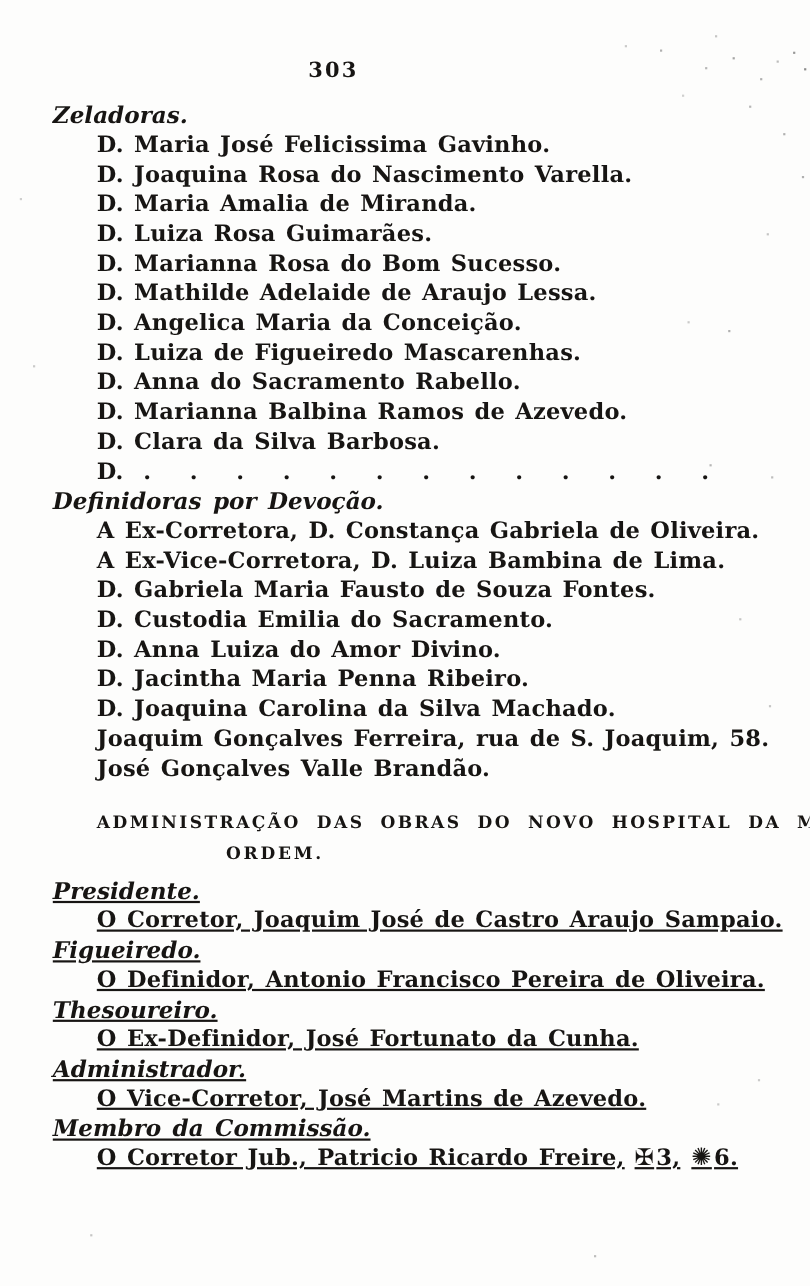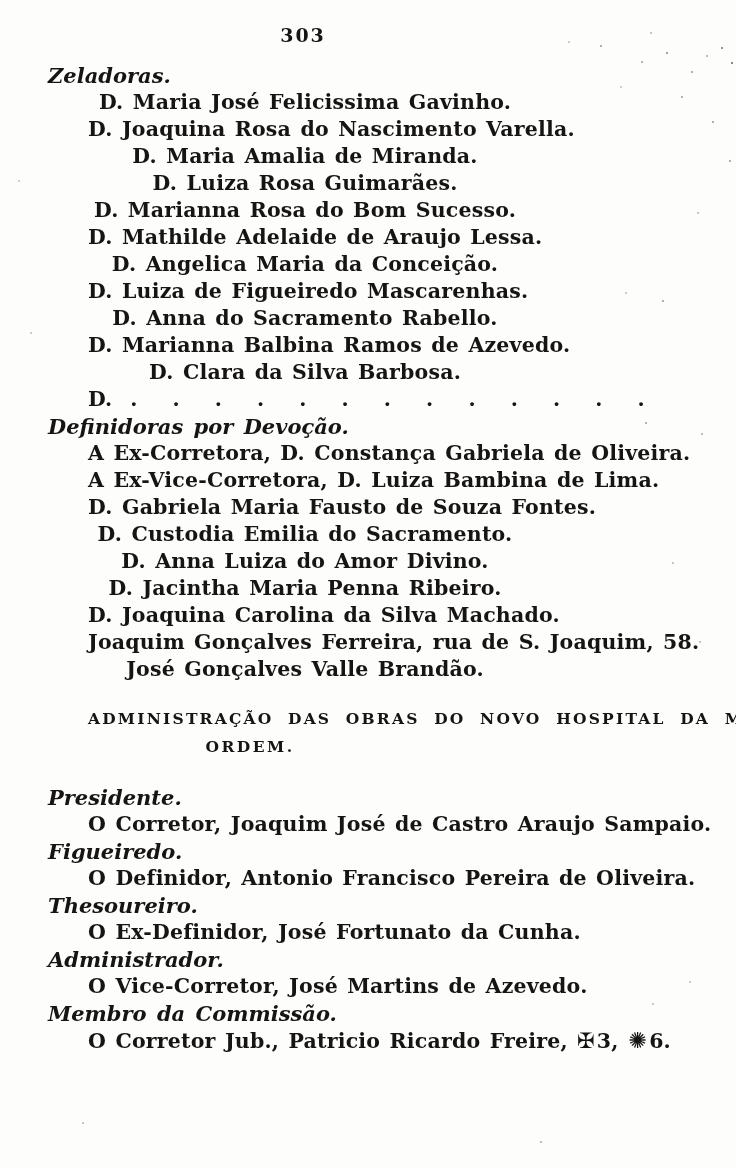--- a/index.html
+++ b/index.html
@@ -9,36 +9,35 @@
     color: #171513;
     font-family: "DejaVu Serif", "Liberation Serif", serif;
     font-weight: 700;
     position: relative;
     overflow: hidden;
   }
   .page {
     position: relative;
     width: 588px;
     height: 1169px;
-    padding: 24px 66px 0 88px;
+    padding: 53px 66px 0 88px;
   }
   .page-number {
     text-align: center;
     font-size: 19px;
     letter-spacing: 2px;
     margin-bottom: 16px;
     transform: translateX(-2px);
   }
   .line {
     font-size: 20.5px;
     line-height: 27px;
     white-space: nowrap;
     word-spacing: 2px;
     letter-spacing: 0.2px;
-    text-align: center;
   }
   .heading {
     font-style: italic;
     font-size: 21px;
     line-height: 27px;
     text-align: left;
     transform: translateX(-40px);
     white-space: nowrap;
     word-spacing: 3px;
   }
@@ -61,21 +60,21 @@
     line-height: 28px;
     text-align: center;
     letter-spacing: 2.2px;
     word-spacing: 7px;
     white-space: nowrap;
   }
   .admin-title .t2 {
     letter-spacing: 2.5px;
     transform: translateX(-55px);
   }
-  .offices { margin-top: 23px; }
+  .offices { margin-top: 6px; text-decoration: underline; }
   .symbol {
     font-family: "DejaVu Sans", sans-serif;
     font-size: 21px;
     margin-left: 9px;
     margin-right: 2px;
   }
   .symbol.rosette { font-size: 22px; margin-left: 10px; }
   
   .speckles::before {
     content: "";

